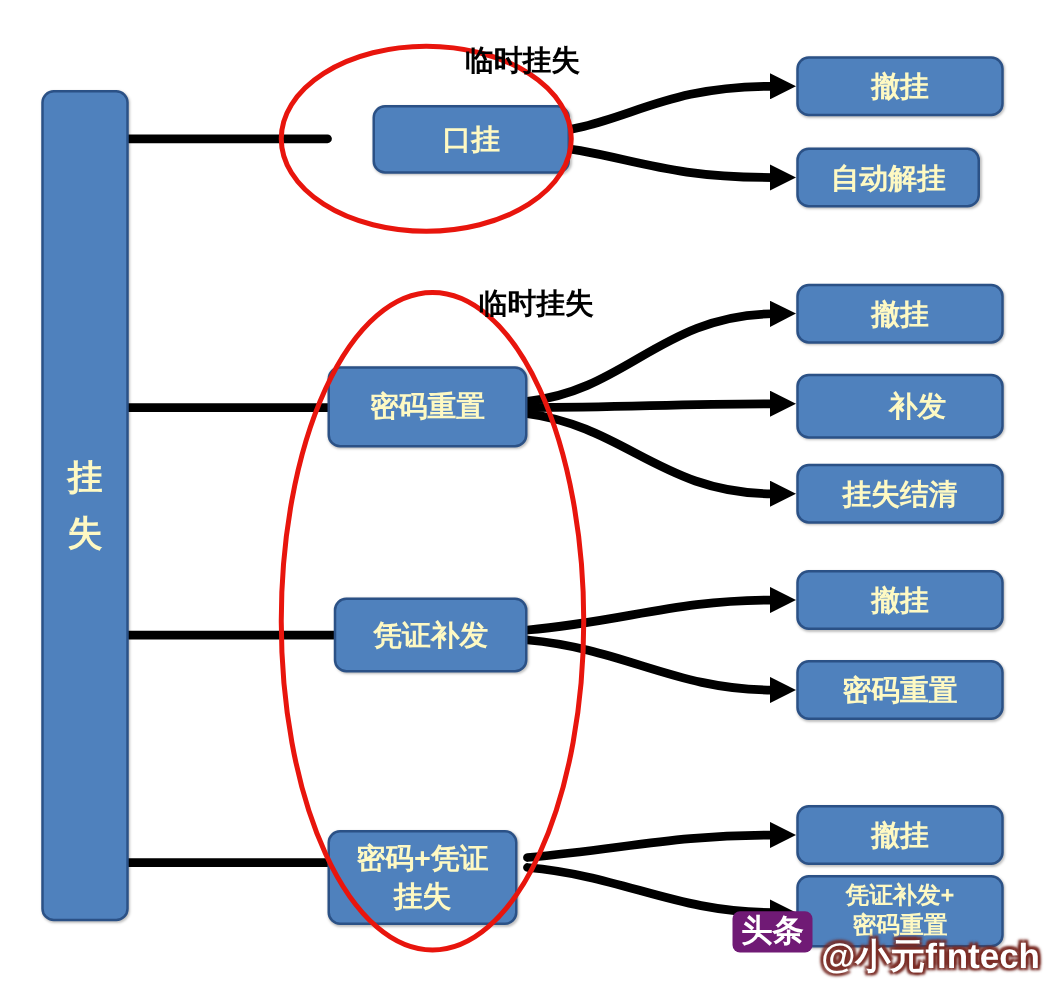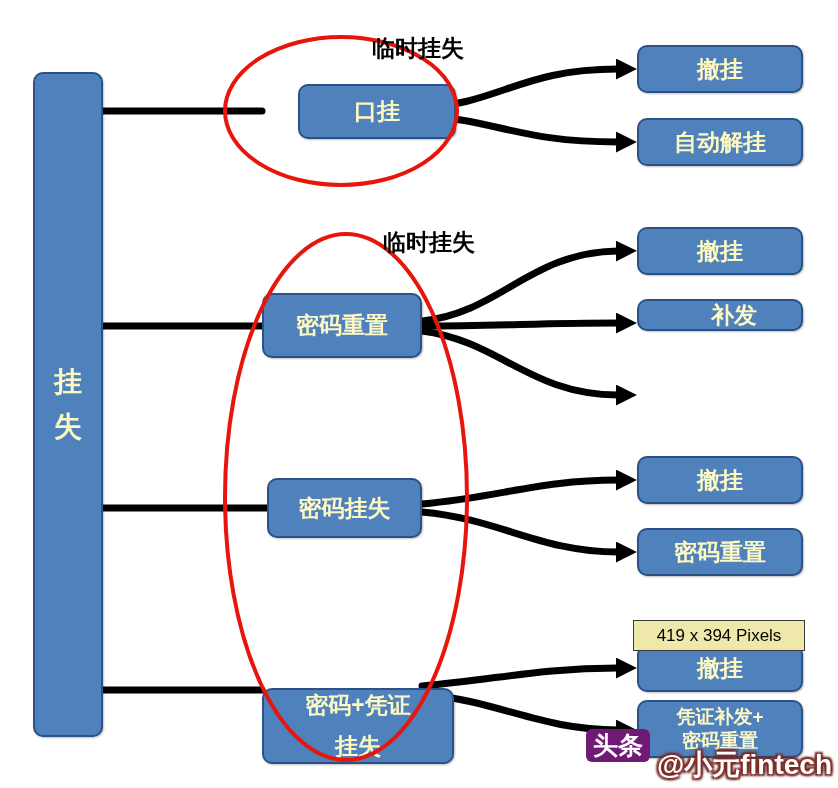--- a/index.html
+++ b/index.html
@@ -95,60 +95,60 @@
   <div class="float-label" style="left:372px;top:33px;">临时挂失</div>
   <div class="float-label" style="left:383px;top:227px;">临时挂失</div>
 
   <div class="box mid-box" style="left:262px;top:84px;width:158px;height:55px;margin-left:36px;">
     <span>口挂</span>
   </div>
   <div class="box mid-box" style="left:262px;top:293px;width:160px;height:65px;">
     <span>密码重置</span>
   </div>
   <div class="box mid-box" style="left:267px;top:478px;width:155px;height:60px;">
-    <span>密码挂失</span>
+    <span>凭证补发</span>
   </div>
-  <div class="box mid-box" style="left:262px;top:688px;width:192px;height:76px;justify-content:space-between;">
+  <div class="box mid-box" style="left:262px;top:664px;width:152px;height:76px;">
     <span>密码+凭证</span>
     <span>挂失</span>
   </div>
 
   <div class="box right-box" style="left:637px;top:45px;width:166px;height:48px;">
     <span>撤挂</span>
   </div>
-  <div class="box right-box" style="left:637px;top:118px;width:166px;height:48px;">
+  <div class="box right-box" style="left:637px;top:118px;width:147px;height:48px;">
     <span>自动解挂</span>
   </div>
   <div class="box right-box" style="left:637px;top:227px;width:166px;height:48px;">
     <span>撤挂</span>
   </div>
-  <div class="box right-box" style="left:637px;top:299px;width:166px;height:32px;padding-left:28px;">
+  <div class="box right-box" style="left:637px;top:299px;width:166px;height:52px;padding-left:28px;">
     <span>补发</span>
+  </div>
+  <div class="box right-box" style="left:637px;top:371px;width:166px;height:48px;">
+    <span>挂失结清</span>
   </div>
   <div class="box right-box" style="left:637px;top:456px;width:166px;height:48px;">
     <span>撤挂</span>
   </div>
   <div class="box right-box" style="left:637px;top:528px;width:166px;height:48px;">
     <span>密码重置</span>
   </div>
   <div class="box right-box" style="left:637px;top:644px;width:166px;height:48px;">
     <span>撤挂</span>
   </div>
   <div class="box right-box two-line" style="left:637px;top:700px;width:166px;height:58px;">
     <span>凭证补发+</span>
     <span>密码重置</span>
   </div>
 
   <svg class="layer ellipse-layer" viewBox="0 0 838 788">
     <ellipse cx="341" cy="111" rx="116" ry="74" fill="none" stroke="#e8150d" stroke-width="4"></ellipse>
     <ellipse cx="346" cy="497" rx="121" ry="263" fill="none" stroke="#e8150d" stroke-width="4"></ellipse>
   </svg>
 
-  <div class="tooltip">
-    <span>419 x 394 Pixels</span>
-  </div>
 
   <div class="watermark">
     <span class="wm-badge">头条</span>
     <span class="wm-handle">@小元fintech</span>
   </div>
 
 </div>
 
 </body></html>

